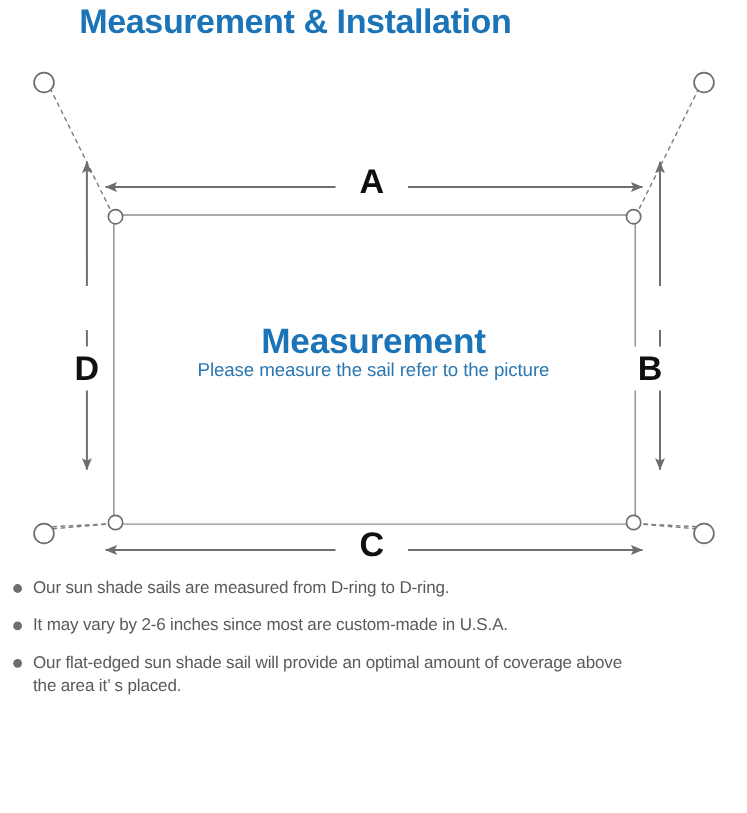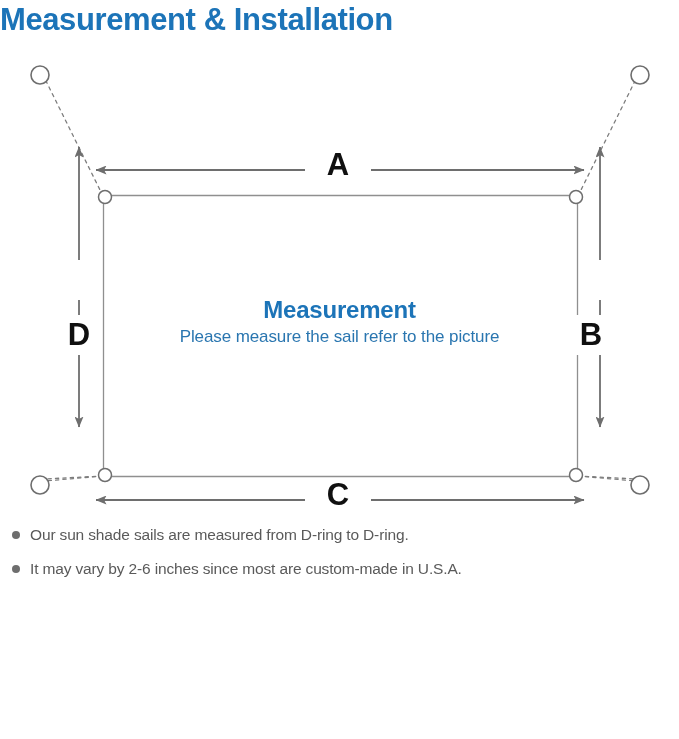--- a/index.html
+++ b/index.html
@@ -16,21 +16,21 @@
     font-family: "Liberation Sans", sans-serif;
     -webkit-font-smoothing: antialiased;
   }
 
   
   #page-title {
     position: absolute;
     top: 0px;
     left: 0;
     width: 537px;
-    text-align: left;
+    text-align: center;
     font-family: "Liberation Sans", sans-serif;
     font-size: 31px;
     font-weight: bold;
     letter-spacing: -0.4px;
     color: #1c74b8;
     line-height: 40px;
     white-space: nowrap;
   }
 
   
@@ -49,21 +49,21 @@
   #sail-center-label {
     position: absolute;
     left: 0;
     top: 240px;
     width: 679px;
     text-align: center;
     pointer-events: none;
   }
   #sail-center-title {
     font-family: "Liberation Sans", sans-serif;
-    font-size: 24px;
+    font-size: 32px;
     font-weight: bold;
     color: #1c74b8;
     letter-spacing: -0.2px;
     line-height: 30px;
     white-space: nowrap;
   }
   #sail-center-sub {
     font-family: "Liberation Sans", sans-serif;
     font-size: 17px;
     font-weight: normal;
@@ -201,13 +201,17 @@
 
 <div id="notes">
   <div class="note-item">
     <span class="note-bullet"></span>
     <span class="note-text">Our sun shade sails are measured from D-ring to D-ring.</span>
   </div>
   <div class="note-item">
     <span class="note-bullet"></span>
     <span class="note-text">It may vary by 2-6 inches since most are custom-made in U.S.A.</span>
   </div>
+  <div class="note-item">
+    <span class="note-bullet"></span>
+    <span class="note-text">Our flat-edged sun shade sail will provide an optimal amount of coverage above the area it’ s placed.</span>
+  </div>
 </div>
 
 </body></html>

